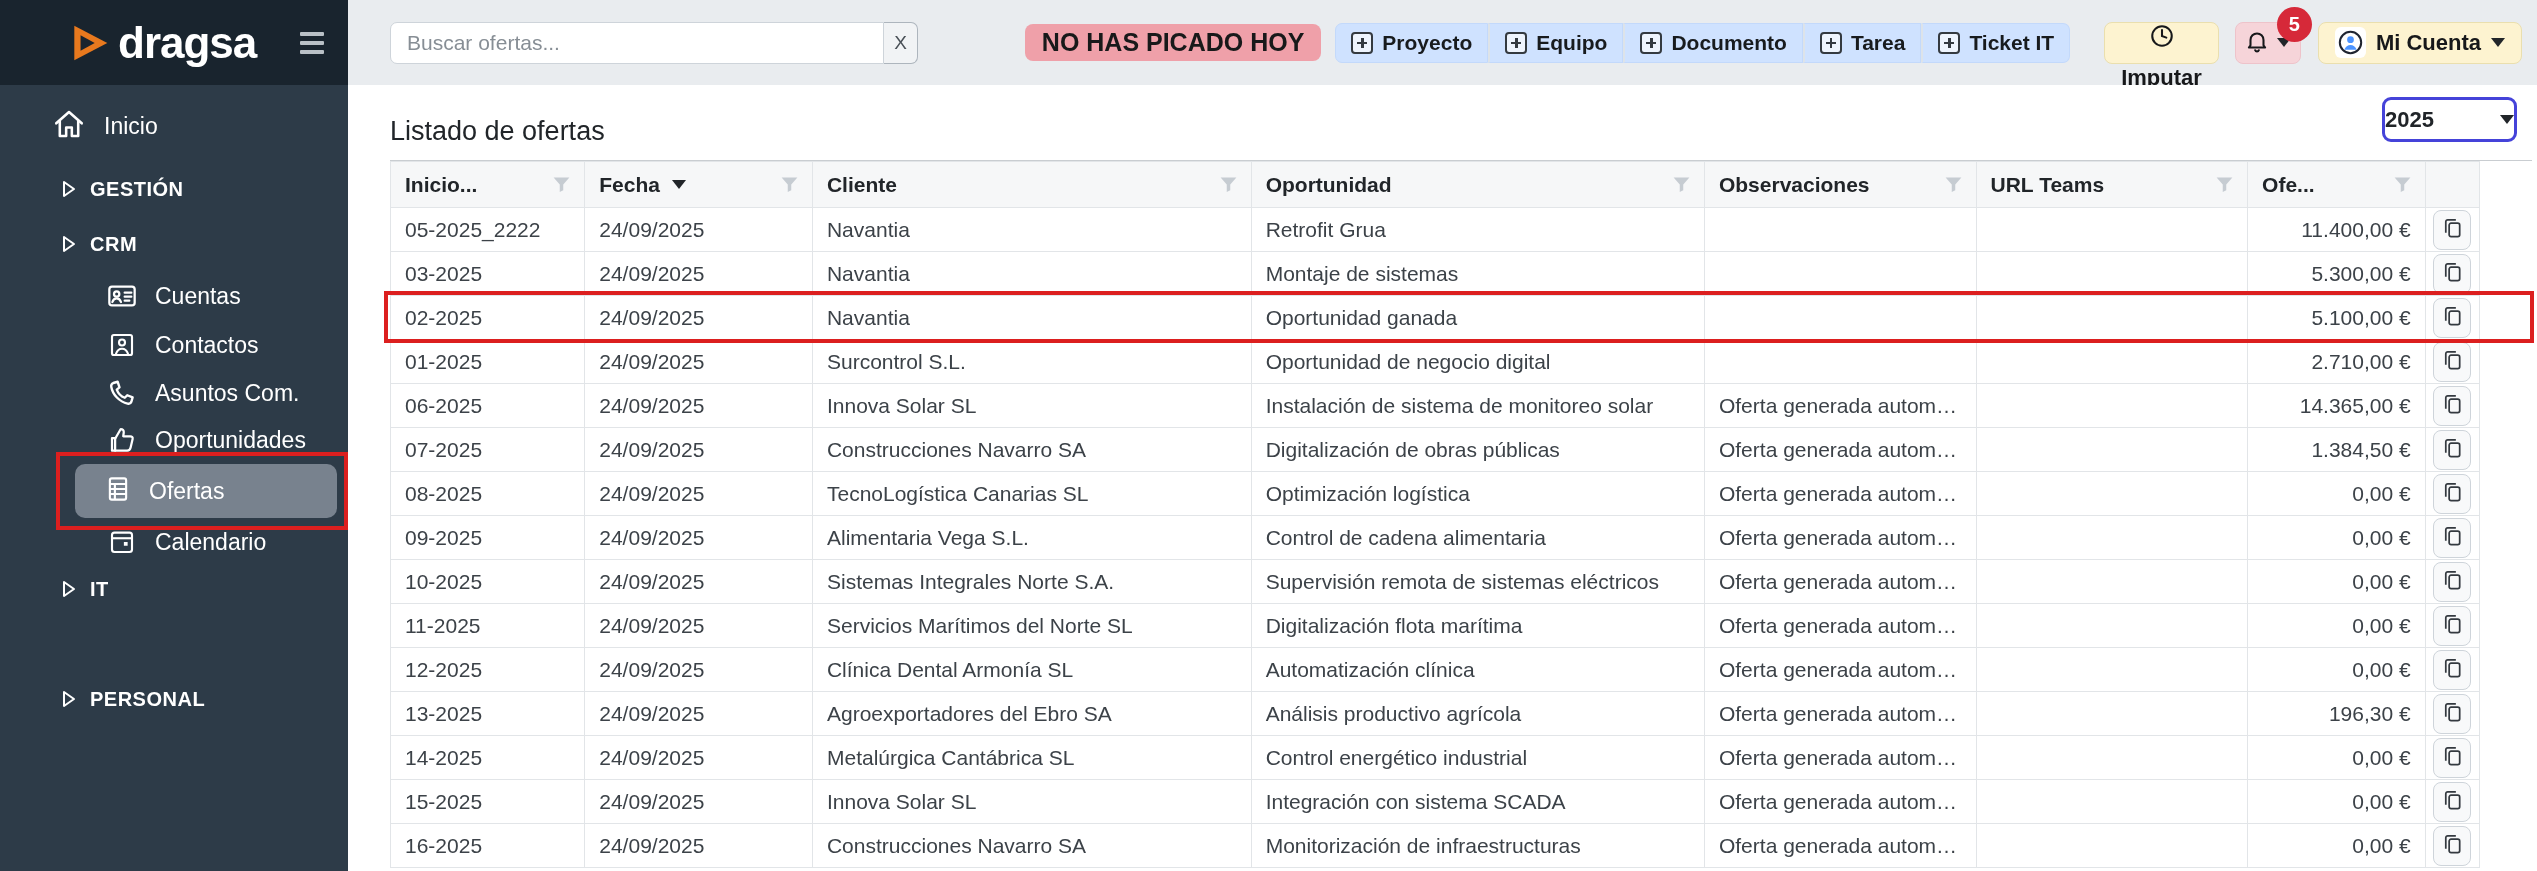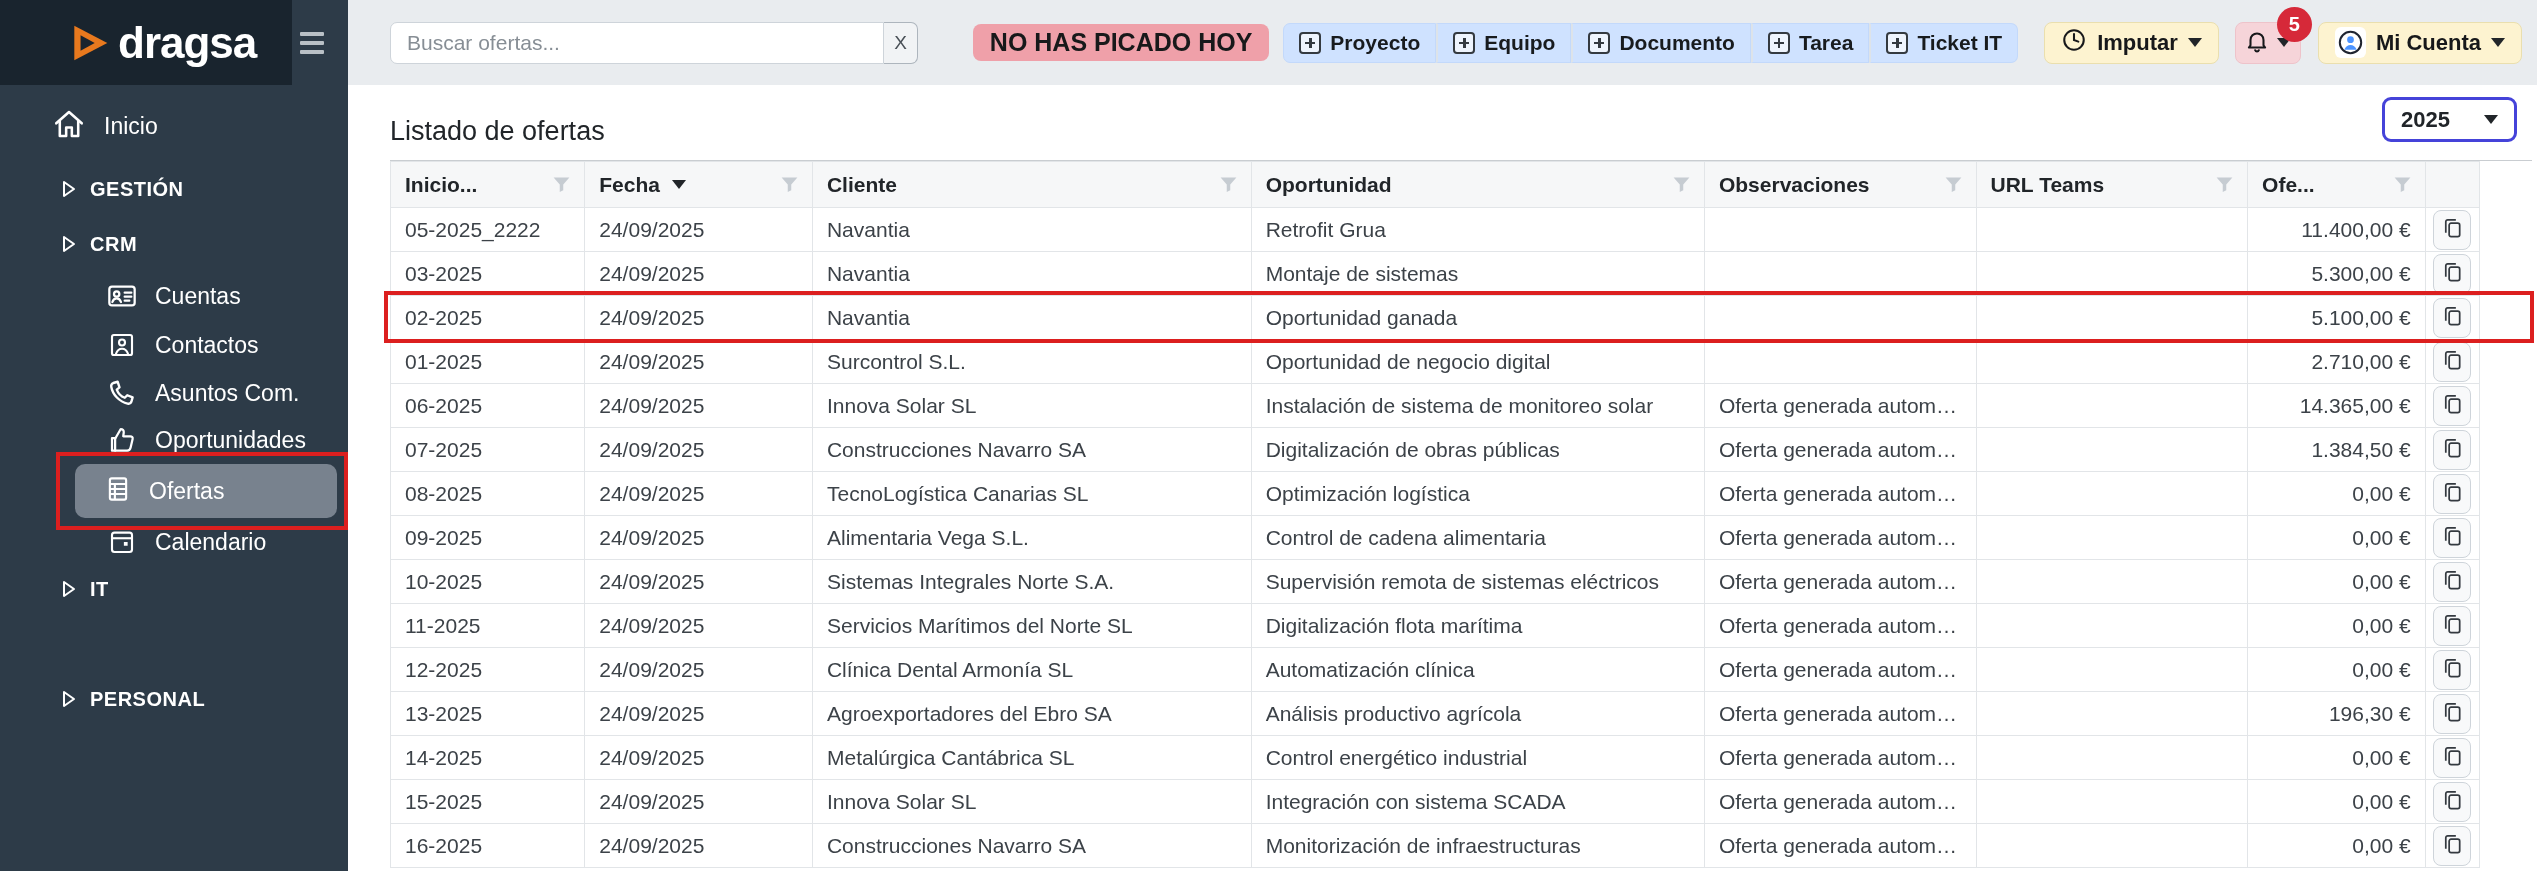--- a/index.html
+++ b/index.html
@@ -3,21 +3,21 @@
 <meta charset="utf-8">
 <style>
   * { margin:0; padding:0; box-sizing:border-box; }
   html,body { width:2537px; height:871px; }
   body {
     font-family:"Liberation Sans", sans-serif;
     background:#ffffff; position:relative; overflow:hidden; color:#212529;
   }
   
   #sidebar { position:absolute; left:0; top:0; width:348px; height:871px; background:#2d3b48; }
-  #sidebar-header { position:absolute; left:0; top:0; width:292px; height:85px; background:#19242e;
+  #sidebar-header { position:absolute; left:0; top:0; width:348px; height:85px; background:#19242e;
     display:flex; align-items:center; }
   .logo { display:flex; align-items:center; gap:6px; margin-left:68px; }
   .logo-text { color:#ffffff; font-weight:bold; font-size:44px; letter-spacing:-1px; }
   .hamburger { margin-left:44px; display:flex; flex-direction:column; gap:5px; cursor:pointer; }
   .hamburger span { width:24px; height:4px; background:#b9c0c6; border-radius:1px; }
   .side-item { position:absolute; left:0; width:348px; height:40px; display:flex; align-items:center;
     color:#ffffff; cursor:pointer; }
   .side-item .lbl { font-size:23px; }
   .side-section { position:absolute; left:0; width:288px; height:40px; display:flex; align-items:center;
     color:#ffffff; cursor:pointer; }
@@ -51,42 +51,42 @@
   .chip + .chip { border-left:2px solid #dde3e9;justify-content:flex-end; }
   .chip:first-child { border-radius:7px 0 0 7px; }
   .chip:last-child { border-radius:0 7px 7px 0; }
   .plusbox { width:22px; height:22px; border:2px solid #343a40; border-radius:4px; position:relative; background:#eef4fd; }
   .plusbox:before, .plusbox:after { content:""; position:absolute; background:#343a40; }
   .plusbox:before { left:4px; right:4px; top:8px; height:2.5px; }
   .plusbox:after { top:4px; bottom:4px; left:8px; width:2.5px; }
   .ybtn { background:#fdf3d0; border:1px solid #eadfae; border-radius:8px; height:42px;
     display:flex; align-items:center; gap:10px; padding:0 16px; font-size:22px; font-weight:bold;
     color:#17181a; cursor:pointer; }
-  #imputar-btn { margin-left:26px; }
+  #imputar-btn { margin-left:34px;flex-direction:column; }
   .bell-btn { position:relative; margin-left:16px; background:#f6d4d9; border:1px solid #eec3ca;
     border-radius:8px; height:42px; width:66px; display:flex; align-items:center; justify-content:center;
     gap:7px; cursor:pointer; }
   .notif-badge { position:absolute; top:-16px; right:-12px; width:35px; height:35px; border-radius:50%;
     background:#d62939; color:#fff; font-weight:bold; font-size:20px; display:flex; align-items:center;
     justify-content:center; }
   #account-btn { margin-left:17px; }
   .avatar-sq { width:31px; height:31px; background:#ffffff; border-radius:6px; display:flex;
     align-items:center; justify-content:center; }
   .caret { width:0; height:0; border-left:7px solid transparent; border-right:7px solid transparent;
     border-top:9px solid #212529; }
 
   
   #content { position:absolute; left:348px; top:85px; width:2189px; height:786px; background:#fff;
     padding:0 57px 0 42px; }
   .title-row { height:57px; margin-top:18px; display:flex; align-items:center; }
   .page-title { font-size:27px; color:#212529; }
   .rule { border-top:1px solid #c9cdd1; margin-right:-52px; }
   .year-select { position:absolute; top:12px; right:20px; width:135px; height:45px; background:#fff;
     border:3px solid #4543d9; border-radius:9px; display:flex; align-items:center; justify-content:space-between;
-    padding:0 16px; font-size:22px; font-weight:bold; cursor:pointer; }
+    padding:0 0; font-size:22px; font-weight:bold; cursor:pointer; }
 
   table { width:100%; border-collapse:collapse; table-layout:fixed; }
   th, td { border:1px solid #e2e5e8; font-size:21px; overflow:hidden; white-space:nowrap; text-overflow:ellipsis; }
   th { height:46px; background:#f6f7f8; text-align:left; padding:0 12px 0 14px; color:#212529; font-size:21px; }
   td { height:44px; padding:0 14px; color:#3c4248; background:#fff; }
   .th-inner { display:flex; align-items:center; width:100%; }
   .th-label { font-weight:bold; }
   .sort-caret { width:0; height:0; border-left:7px solid transparent; border-right:7px solid transparent;
     border-top:9px solid #212529; margin-left:12px; }
   .funnel { margin-left:auto; display:flex; }

